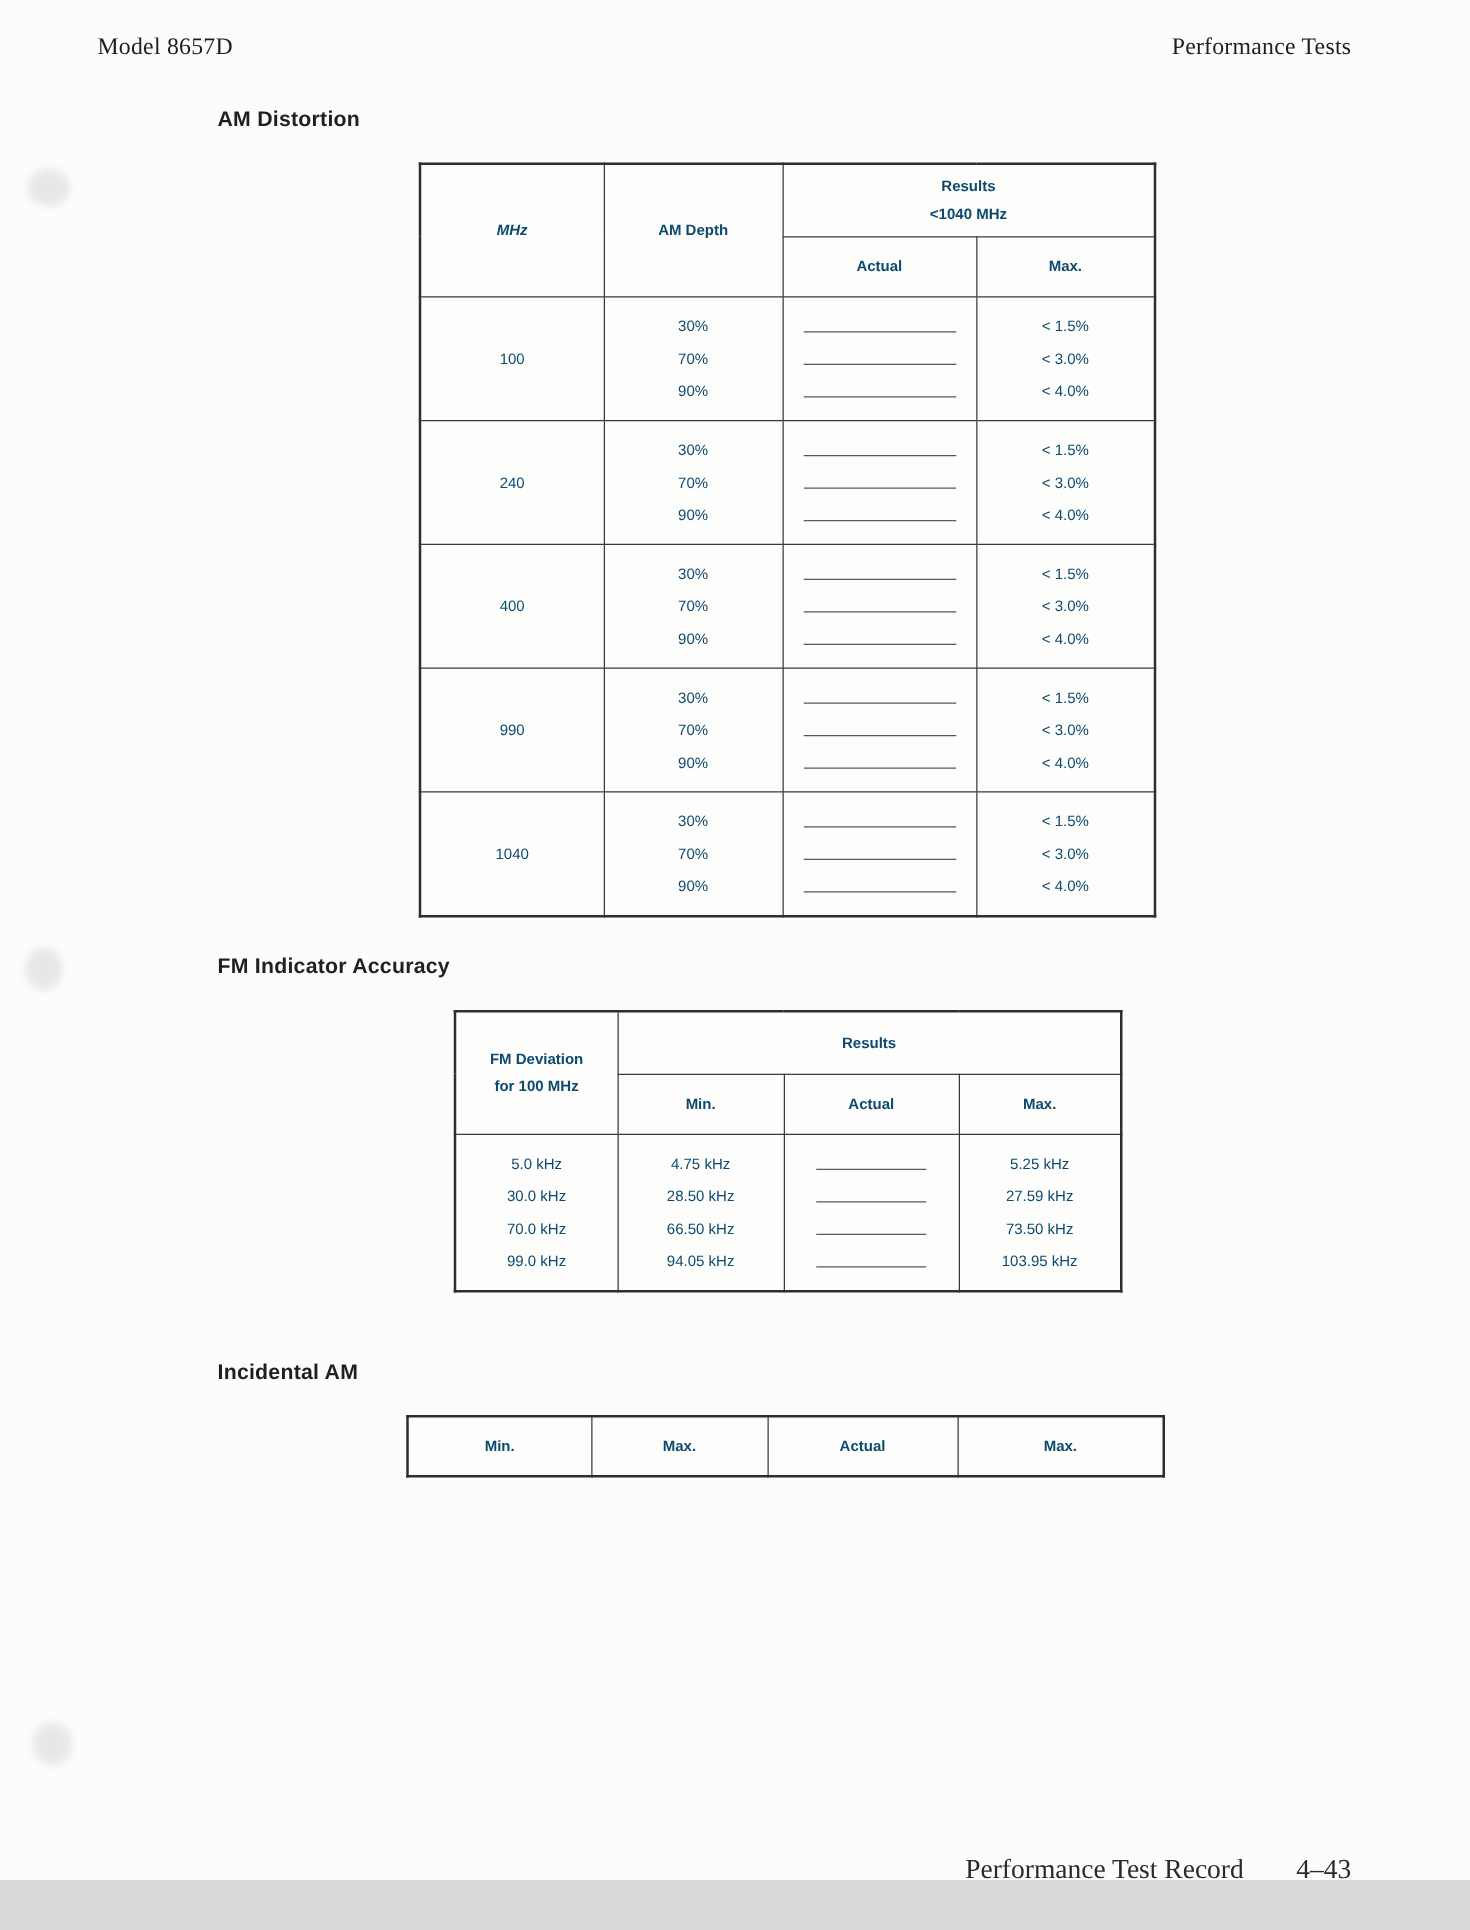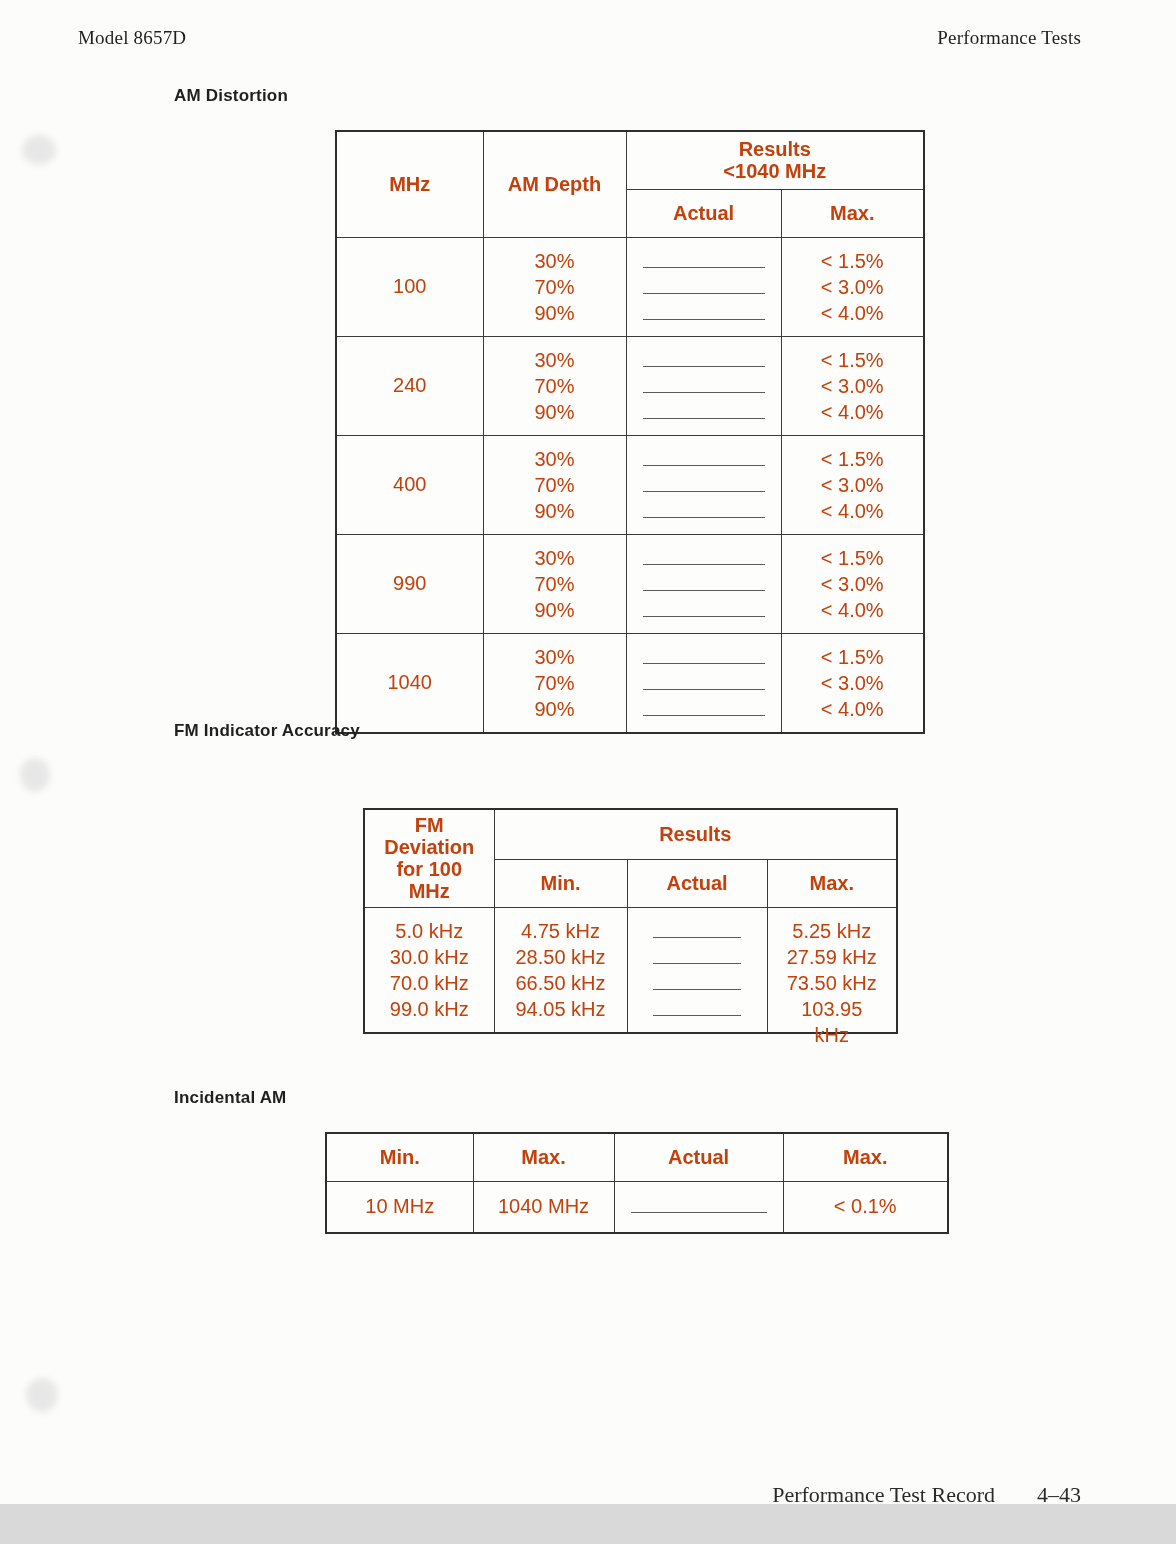--- a/index.html
+++ b/index.html
@@ -16,22 +16,22 @@
   .hdr-left { left:78px; }
   .hdr-right { right:95px;text-align:center; }
 
   .section-title { position:absolute; font-size:17px; font-weight:bold; letter-spacing:0.2px; }
 
   table { border-collapse:collapse; table-layout:fixed; background:#fdfdfc; }
   .doc-table { position:absolute; }
   .doc-table table { border:2px solid #2e2e2e; }
   th, td {
     border:1.5px solid #3a3a3a;
-    font-size:20px; text-align:center; vertical-align:middle;
-    padding:0 16px; color:#c2410c;
+    font-size:12px; text-align:center; vertical-align:middle;
+    padding:0 16px; color:#0c4a6e;
   }
   th { font-weight:bold; }
   .line { height:26px; line-height:26px; }
   .pad-v { padding-top:10px; padding-bottom:10px; }
 
   .blank {
     display:inline-block; height:18px;
     border-bottom:1.3px solid #5a5a5a;
   }
   .blank.w122 { width:122px; }
@@ -62,21 +62,21 @@
   <div class="doc-table" style="left:335px;top:130px;">
     <table>
       <colgroup>
         <col style="width:147px">
           <col style="width:143px">
           <col style="width:147px">
           <col style="width:143px">
       </colgroup>
       <tbody>
           <tr>
-        <th rowspan="2" style="height:106px;">MHz</th>
+        <th rowspan="2" style="height:106px;font-style:italic;">MHz</th>
         <th rowspan="2">AM Depth</th>
         <th colspan="2" style="height:58px;" class="two-line">
           <div>Results</div>
           <div>&lt;1040 MHz</div>
         </th>
       </tr>
       <tr>
         <th style="height:48px;">Actual</th>
         <th>Max.</th>
       </tr>
@@ -172,21 +172,21 @@
         <td class="pad-v">
           <div class="line">&lt; 1.5%</div>
           <div class="line">&lt; 3.0%</div>
           <div class="line">&lt; 4.0%</div>
         </td>
       </tr>
     </tbody>
       </table>
   </div>
 
-  <div class="section-title" style="left:174px;top:721px;">FM Indicator Accuracy</div>
+  <div class="section-title" style="left:174px;top:763px;">FM Indicator Accuracy</div>
 
   <div class="doc-table" style="left:363px;top:808px;">
     <table>
       <colgroup>
         <col style="width:130px">
           <col style="width:133px">
           <col style="width:140px">
           <col style="width:130px">
       </colgroup>
       <tbody>
@@ -242,26 +242,20 @@
           <col style="width:152px">
           <col style="width:165px">
       </colgroup>
       <tbody>
       <tr>
         <th style="height:48px;">Min.</th>
         <th>Max.</th>
         <th>Actual</th>
         <th>Max.</th>
       </tr>
-      <tr>
-        <td style="height:52px;">10 MHz</td>
-        <td>1040 MHz</td>
-        <td><span class="blank w136"></span></td>
-        <td>&lt; 0.1%</td>
-      </tr>
     </tbody>
       </table>
   </div>
 
   <div class="footer serif">
     <span>Performance Test Record</span><span class="gap"></span><span>4–43</span>
   </div>
 
 </div>
 

